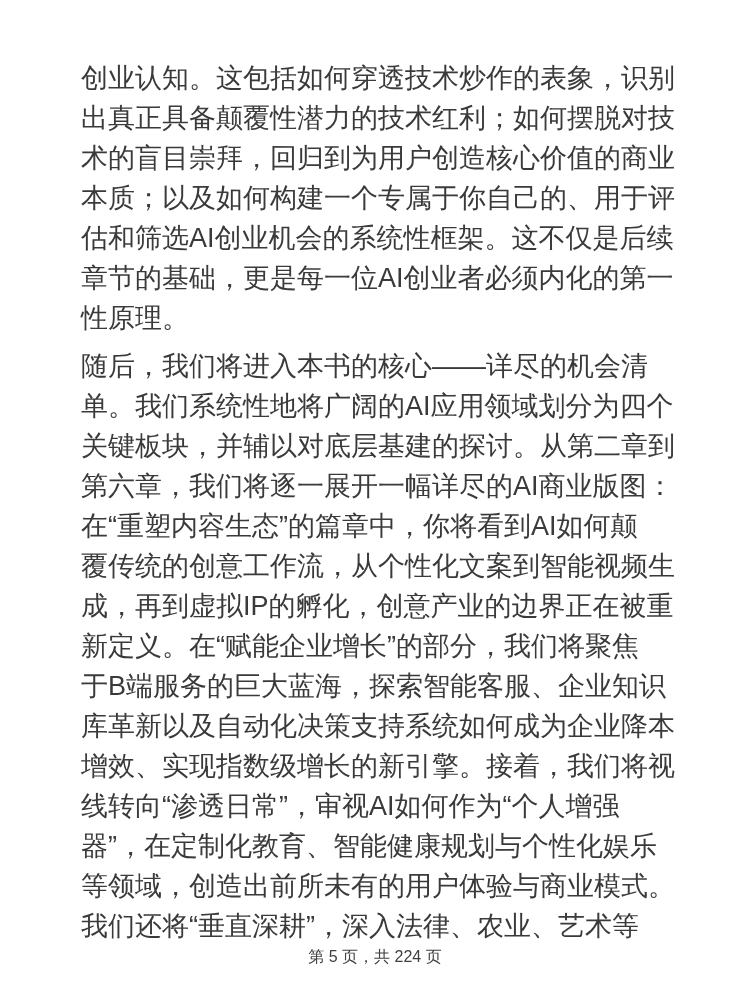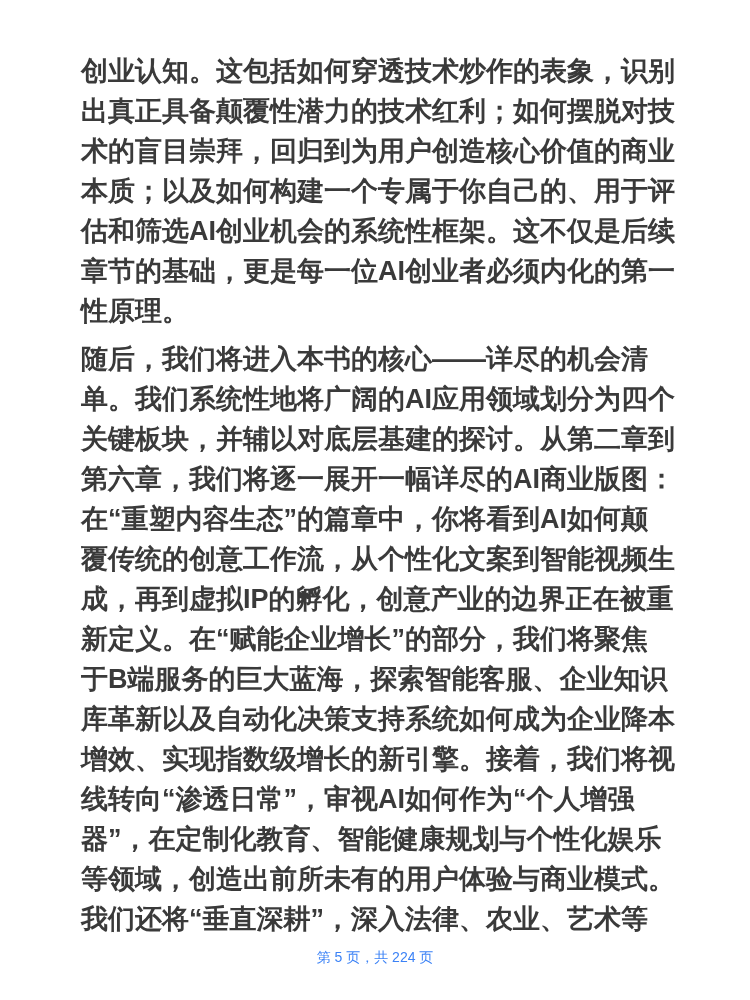--- a/index.html
+++ b/index.html
@@ -27,34 +27,33 @@
     left: 81px;
     top: 50px;
     width: 596px;
     color: #3a3a3a;
     font-size: 27px;
     line-height: 40px;
     font-weight: 400;
     text-align: left;
   }
   .para {
-    margin: 1px 0 8px 0;
+    margin: 8px 0 8px 0;
     white-space: pre-line; 
     word-break: break-all;
-    font-weight: bold;
   }
   .footer {
     position: absolute;
     left: 0;
     right: 0;
     bottom: 33px;
     text-align: center;
-    font-size: 14px;
+    font-size: 16px;
     line-height: 20px;
-    color: #3b82f6;
+    color: #404040;
   }
 </style>
 </head>
 <body>
 
 <div class="page">
   <div class="content">
     <p class="para">创业认知。这包括如何穿透技术炒作的表象，识别
 出真正具备颠覆性潜力的技术红利；如何摆脱对技
 术的盲目崇拜，回归到为用户创造核心价值的商业

